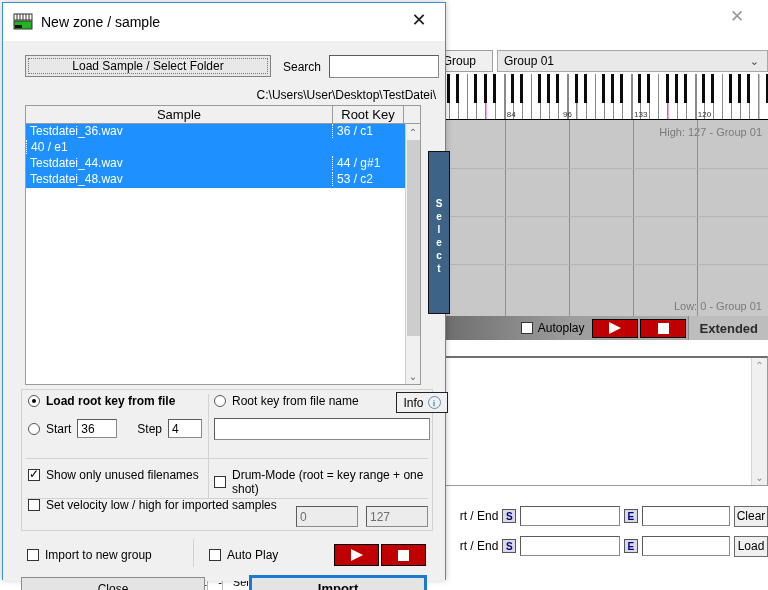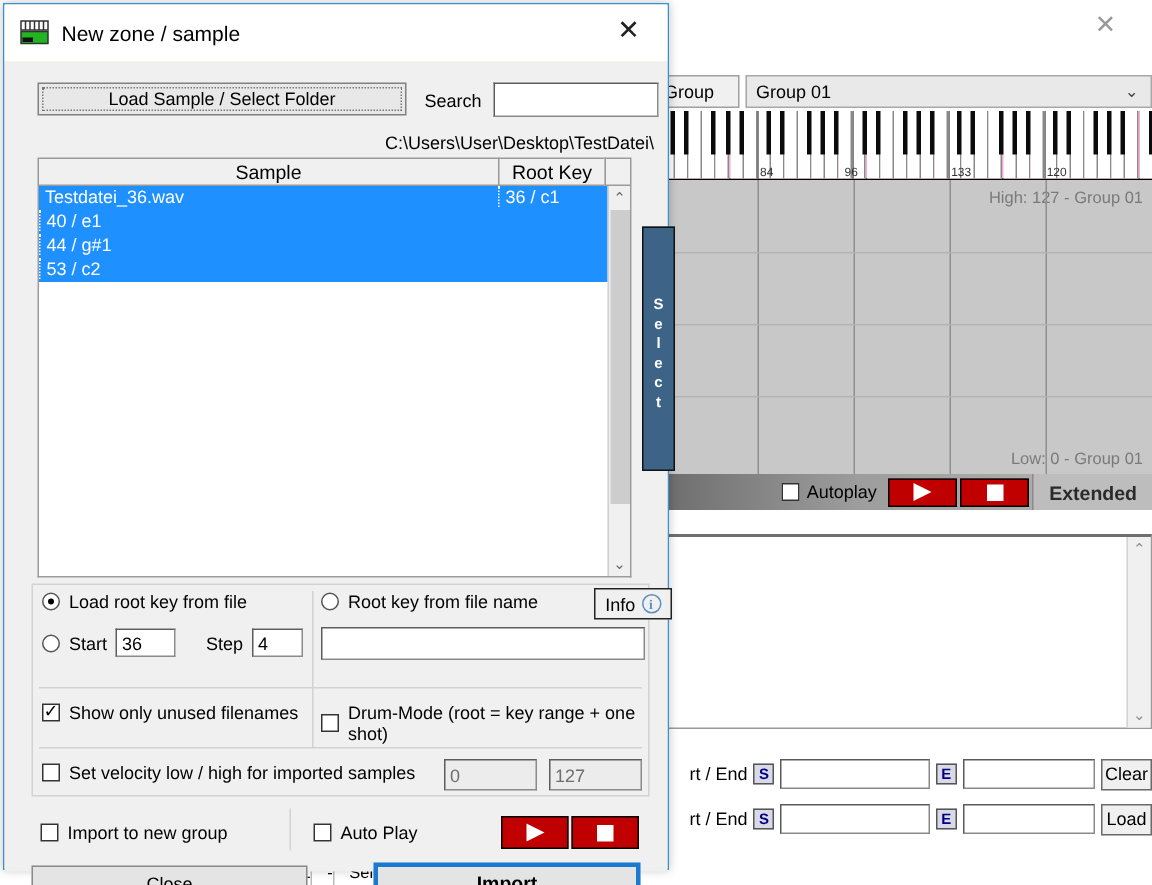--- a/index.html
+++ b/index.html
@@ -480,23 +480,25 @@
 
     <div id="list-box">
       <div class="lrow">
         <span class="c1">Testdatei_36.wav</span>
         <span class="c2">36 / c1</span>
       </div>
       <div class="lrow">
         <span class="c2">40 / e1</span>
       </div>
       <div class="lrow">
+        <span class="c1">Testdatei_44.wav</span>
         <span class="c2">44 / g#1</span>
       </div>
       <div class="lrow">
+        <span class="c1">Testdatei_48.wav</span>
         <span class="c2">53 / c2</span>
       </div>
       <div id="list-sb">
         <div class="thumb"></div>
         <span class="arr">⌃</span>
         <span class="arr">⌄</span>
       </div>
     </div>
 
     <div id="select-tab">
@@ -507,21 +509,21 @@
       <span>c</span>
       <span>t</span>
     </div>
 
     <div id="opts">
       <div class="sep-v" style="left:186px; top:4px; height:64px;"></div>
       <div class="sep-h" style="top:68px;"></div>
       <div class="sep-v" style="left:186px; top:68px; height:40px;"></div>
       <div class="sep-h" style="top:108px;"></div>
 
-      <div class="optline" style="left:6px; top:4px;">
+      <div class="optline" style="left:6px; top:4px;font-weight:bold;">
         <span class="radio on"></span>
         <span>Load root key from file</span>
       </div>
 
       <div class="optline" style="left:6px; top:29px;">
         <span class="radio"></span>
         <span>Start</span>
         <span class="numfield" style="width:40px">36</span>
         <span style="margin-left:14px">Step</span>
         <span class="numfield" style="width:34px">4</span>
@@ -542,21 +544,21 @@
       <div class="optline" style="left:6px; top:78px;">
         <span class="cbx checked"></span>
         <span>Show only unused filenames</span>
       </div>
 
       <div class="optline" style="left:192px; top:78px;">
         <span class="cbx"></span>
         <span>Drum-Mode (root = key range + one shot)</span>
       </div>
 
-      <div class="optline" style="left:6px; top:118px;">
+      <div class="optline" style="left:6px; top:108px;">
         <span class="cbx"></span>
         <span>Set velocity low / high for imported samples</span>
       </div>
       <span class="numfield dim" style="position:absolute; left:274px; top:116px; width:62px; height:21px;">0</span>
       <span class="numfield dim" style="position:absolute; left:344px; top:116px; width:62px; height:21px;">127</span>
     </div>
 
     <div class="optline" style="left:24px; top:507px;">
       <span class="cbx"></span>
       <span>Import to new group</span>

